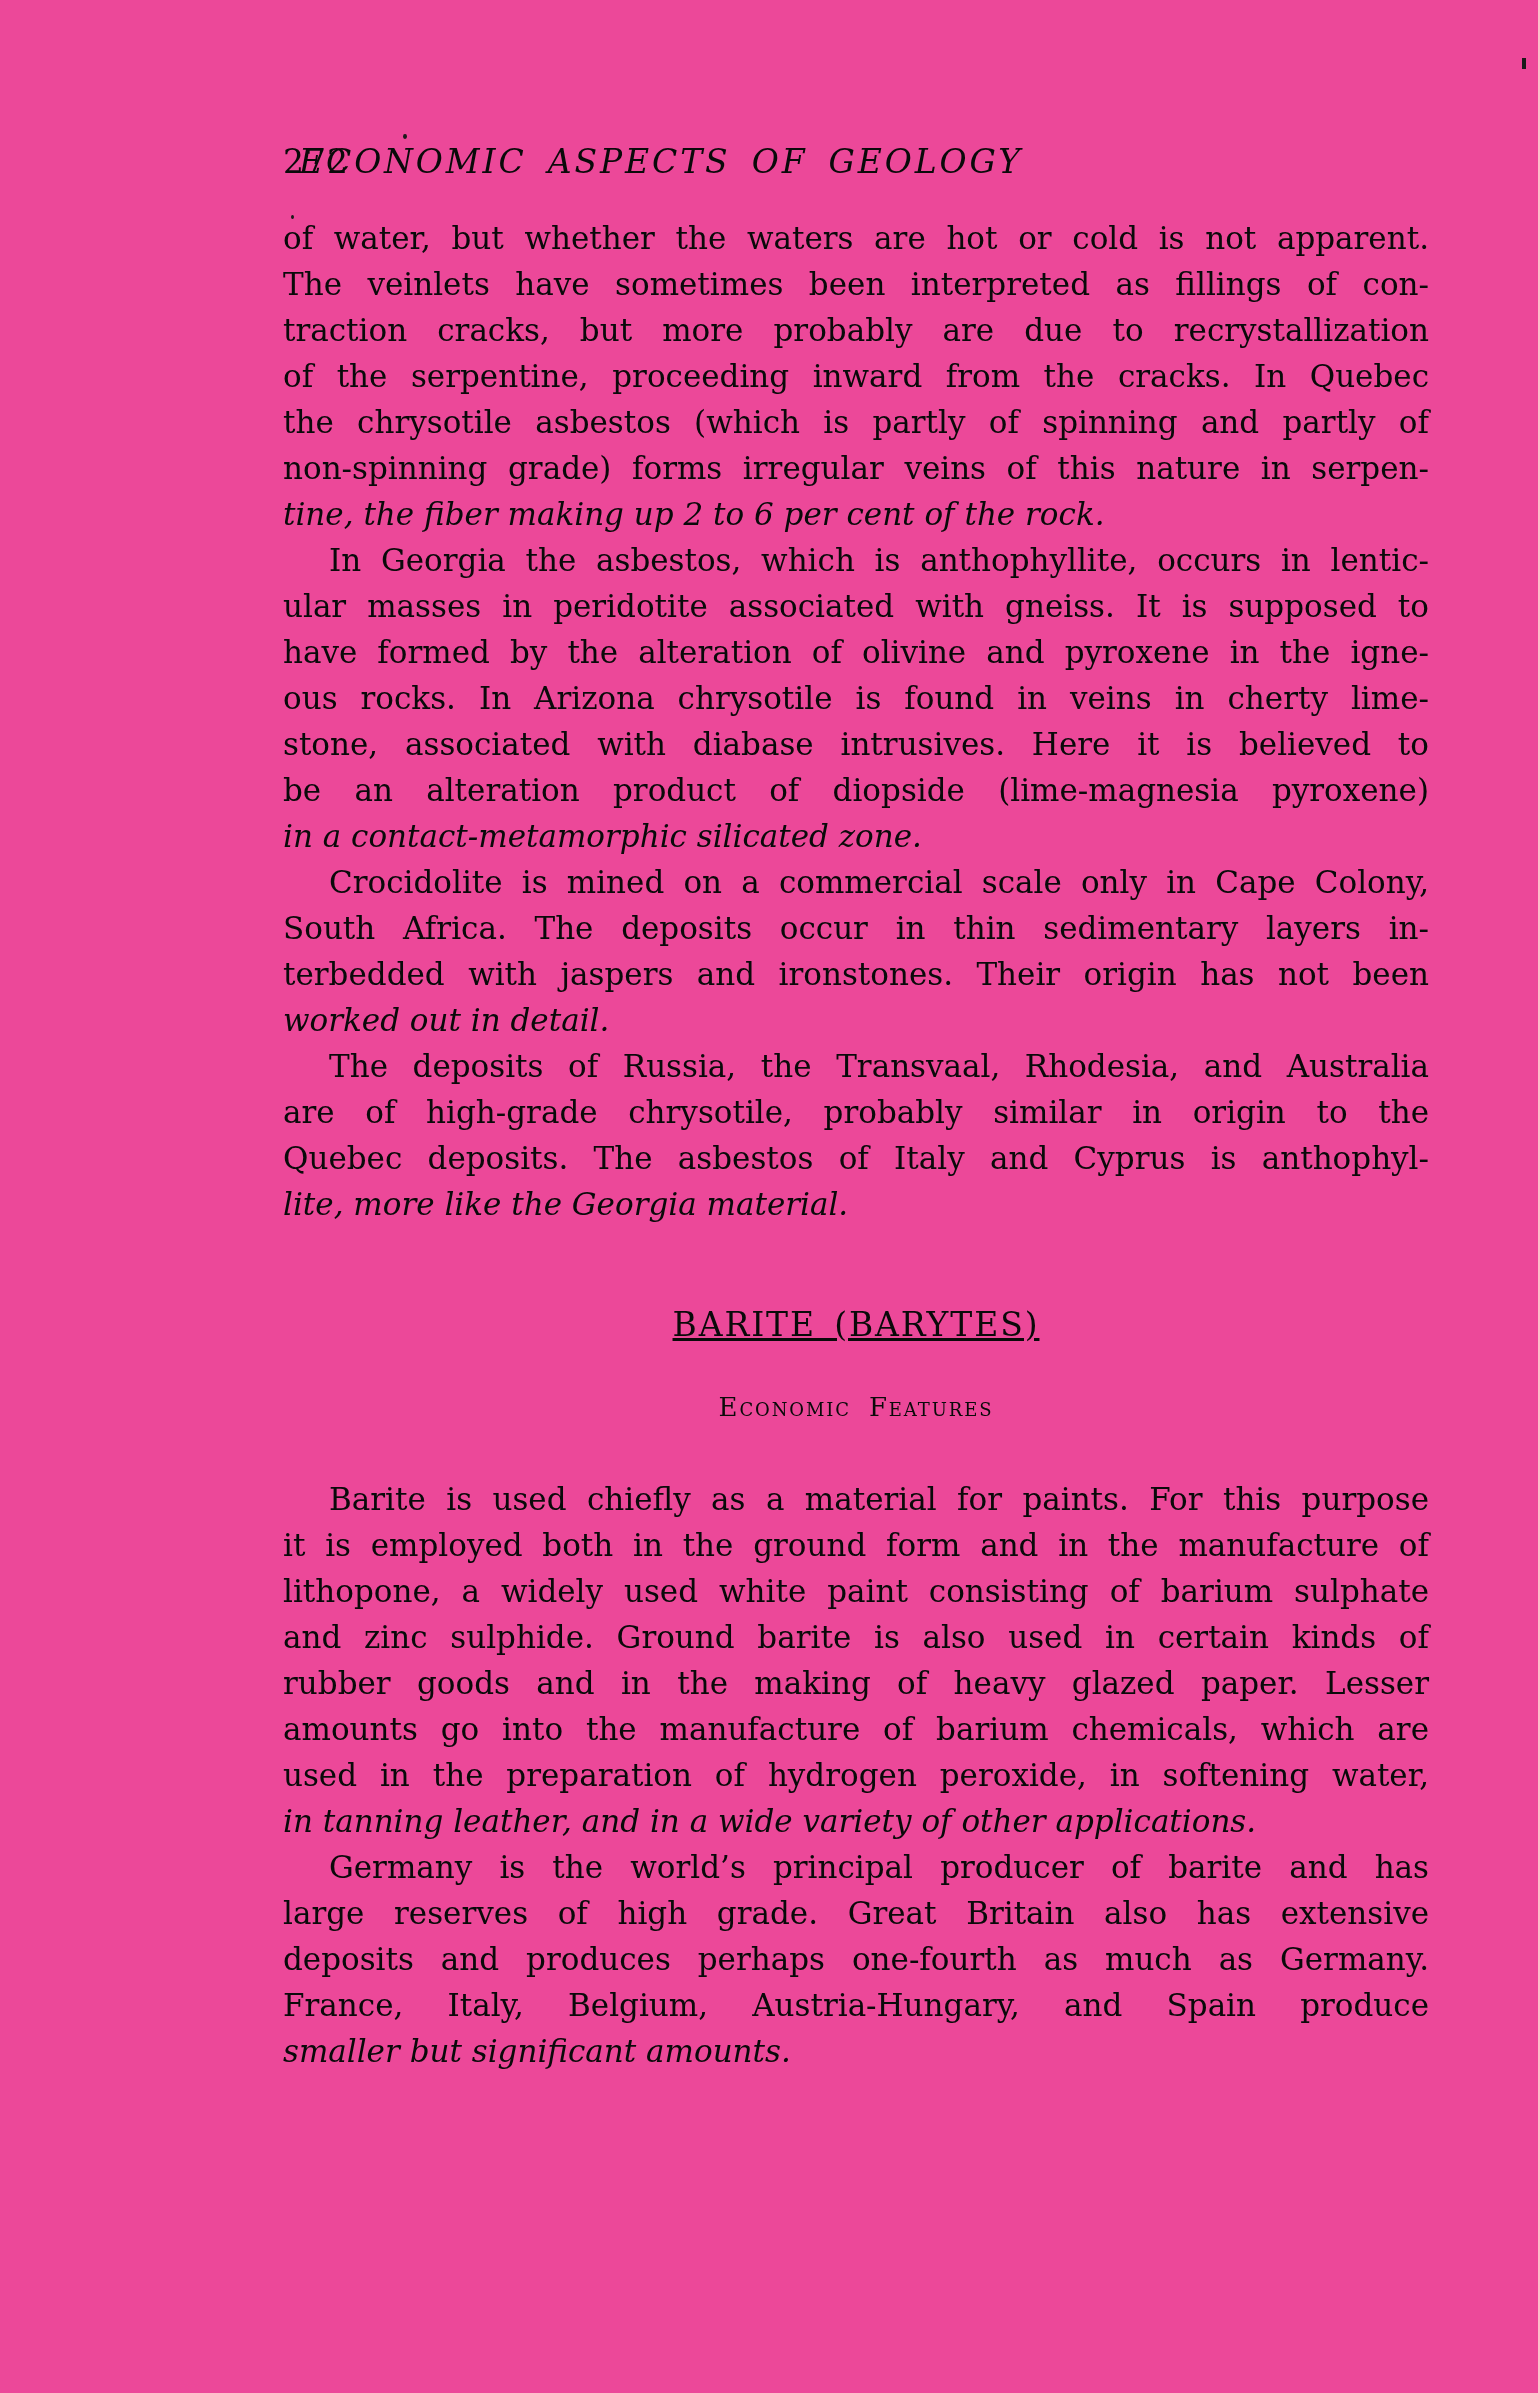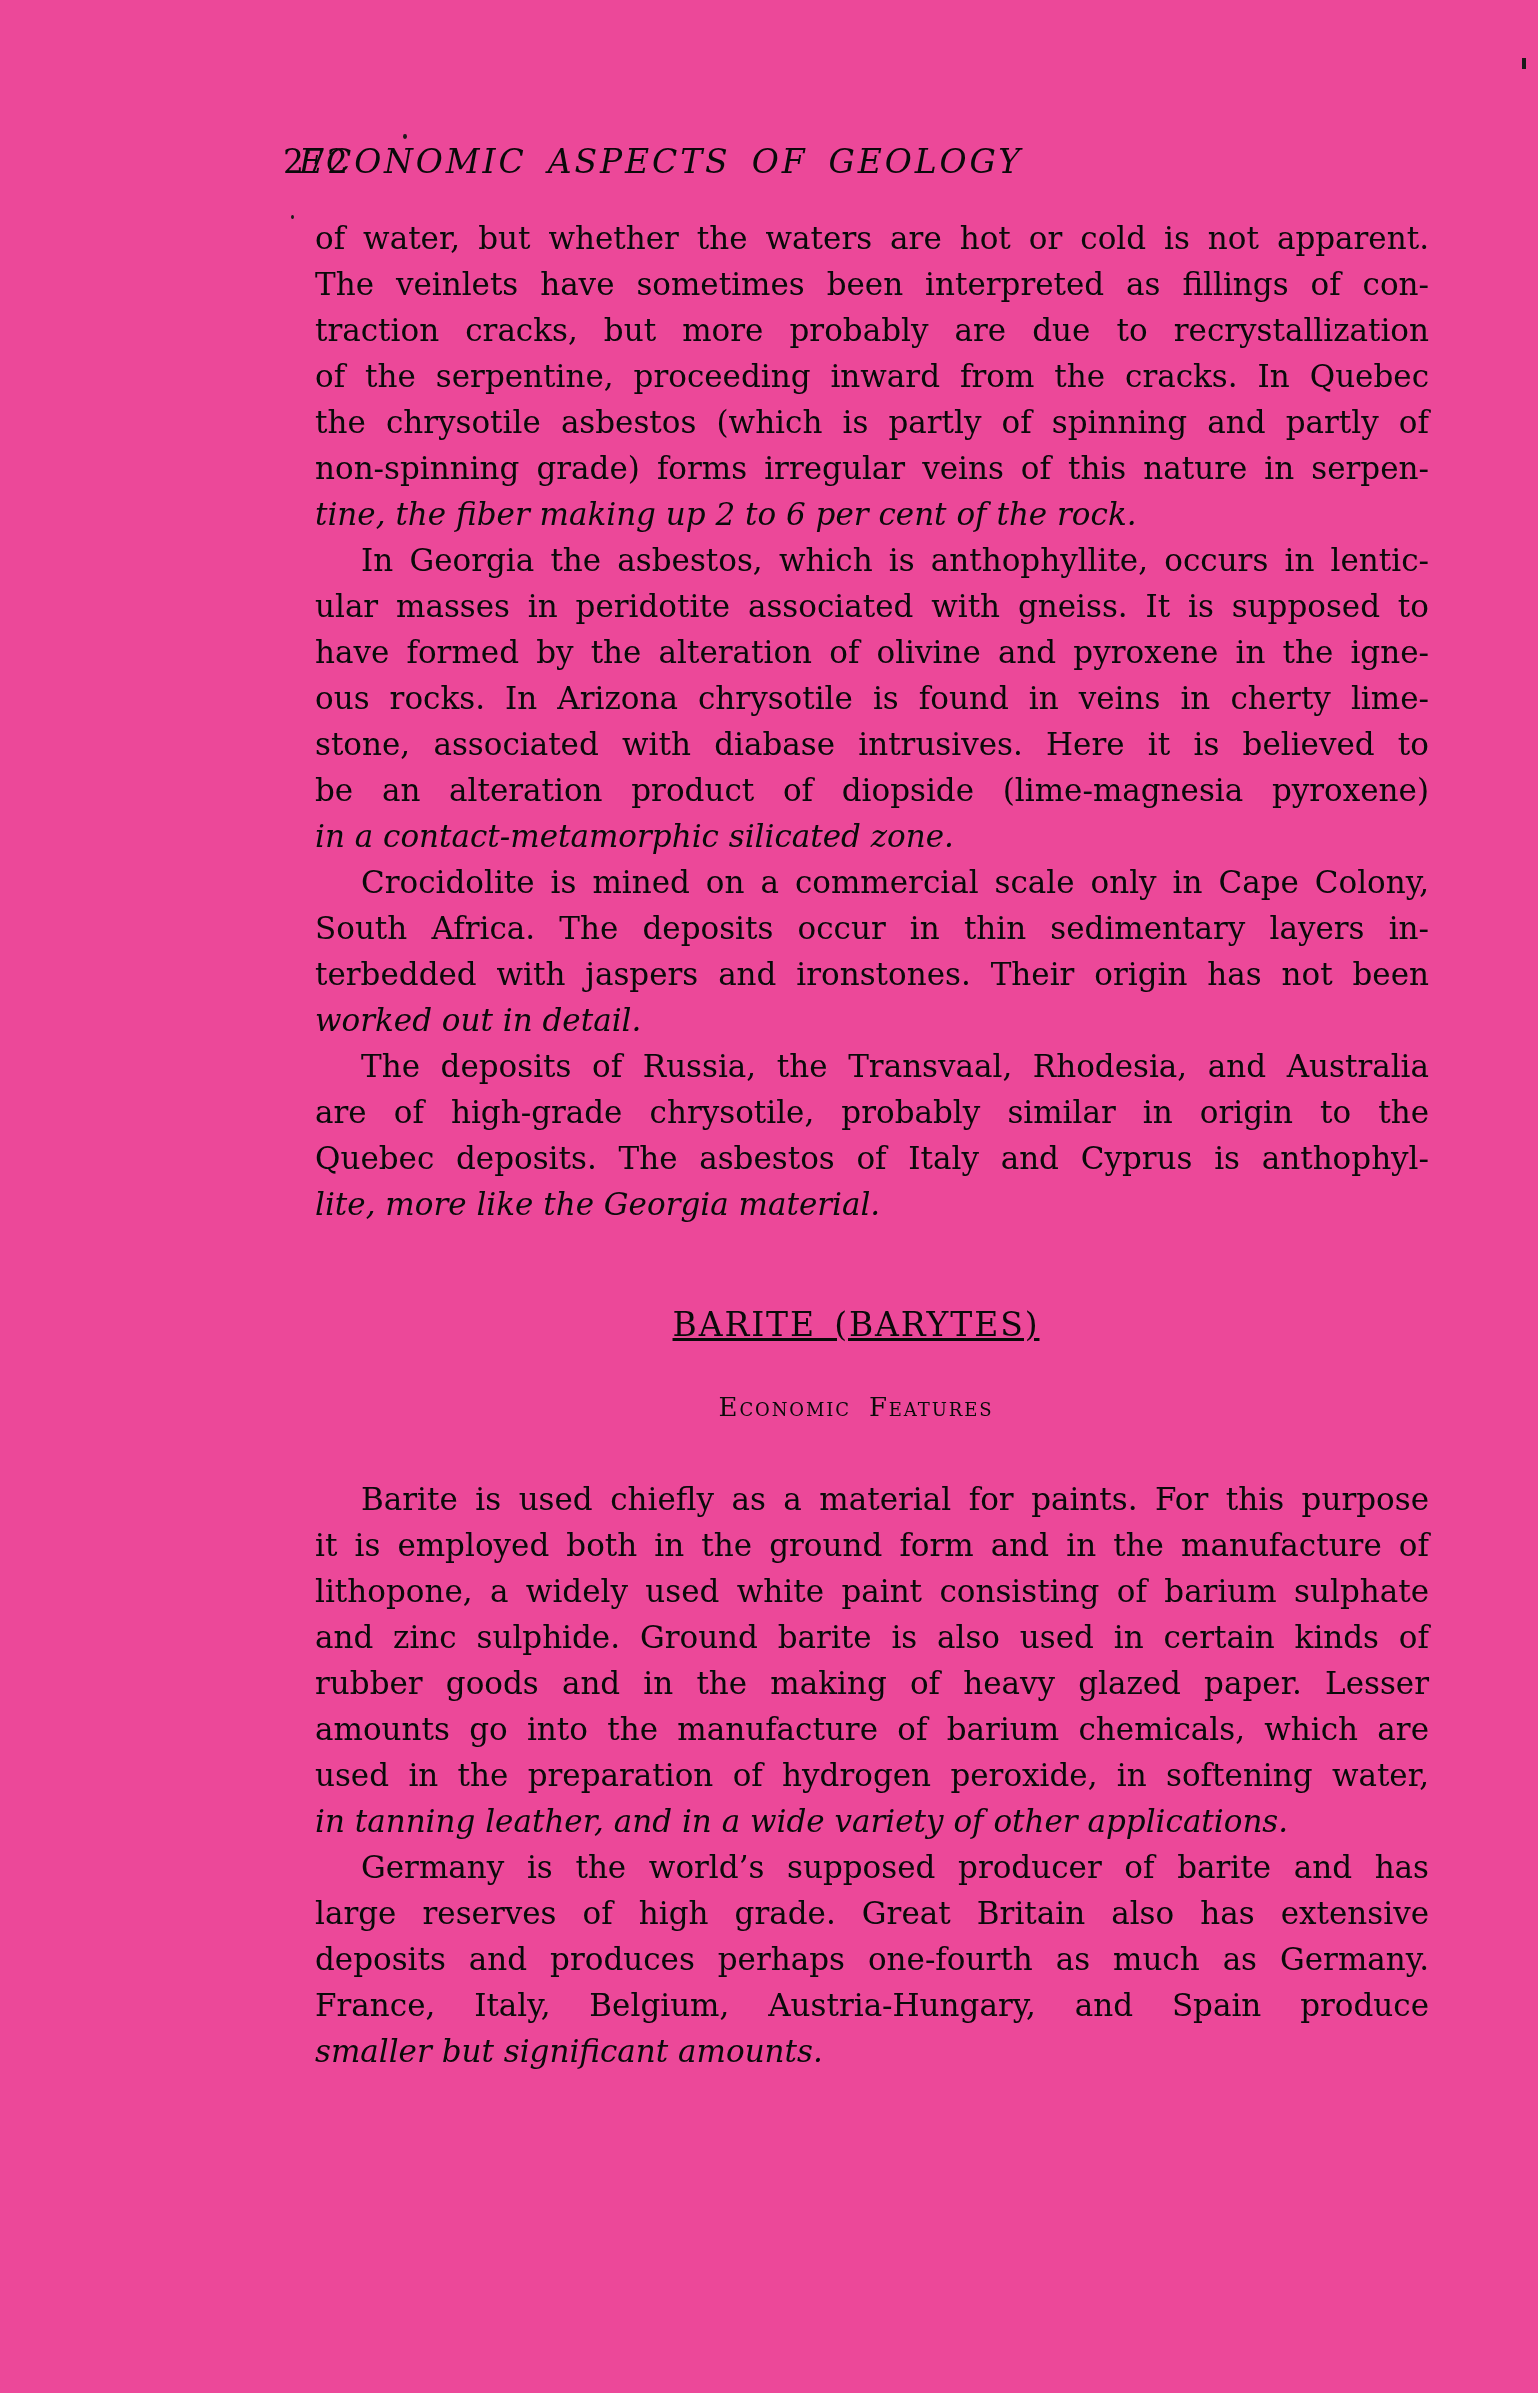--- a/index.html
+++ b/index.html
@@ -43,21 +43,20 @@
     top: 215px;
     width: 1146px;
     font-size: 31px;
   }
   .paragraph { margin: 0; }
   .line {
     line-height: 46px;
     text-align: justify;
     text-align-last: justify;
     white-space: normal;
-    margin-left: 32px;
   }
   .line.last { text-align-last: left; font-style: italic; }
   .line.indent { padding-left: 46px; }
   .section-heading {
     margin: 77px 0 0 0;
     font-size: 33px;
     font-weight: normal;
     text-align: center;
     letter-spacing: 1.9px;
     word-spacing: 5.8px;
@@ -134,21 +133,21 @@
           <div class="line indent">Barite is used chiefly as a material for paints.  For this purpose</div>
           <div class="line">it is employed both in the ground form and in the manufacture of</div>
           <div class="line">lithopone, a widely used white paint consisting of barium sulphate</div>
           <div class="line">and zinc sulphide.  Ground barite is also used in certain kinds of</div>
           <div class="line">rubber goods and in the making of heavy glazed paper.  Lesser</div>
           <div class="line">amounts go into the manufacture of barium chemicals, which are</div>
           <div class="line">used in the preparation of hydrogen peroxide, in softening water,</div>
           <div class="line last">in tanning leather, and in a wide variety of other applications.</div>
         </div>
         <div class="paragraph">
-          <div class="line indent">Germany is the world’s supposed producer of barite and has</div>
+          <div class="line indent">Germany is the world’s principal producer of barite and has</div>
           <div class="line">large reserves of high grade.  Great Britain also has extensive</div>
           <div class="line">deposits and produces perhaps one-fourth as much as Germany.</div>
           <div class="line">France, Italy, Belgium, Austria-Hungary, and Spain produce</div>
           <div class="line last">smaller but significant amounts.</div>
         </div>
       </div>
 
   </div>
 
   <div class="scan-artifact" id="artifact-tick"></div>

